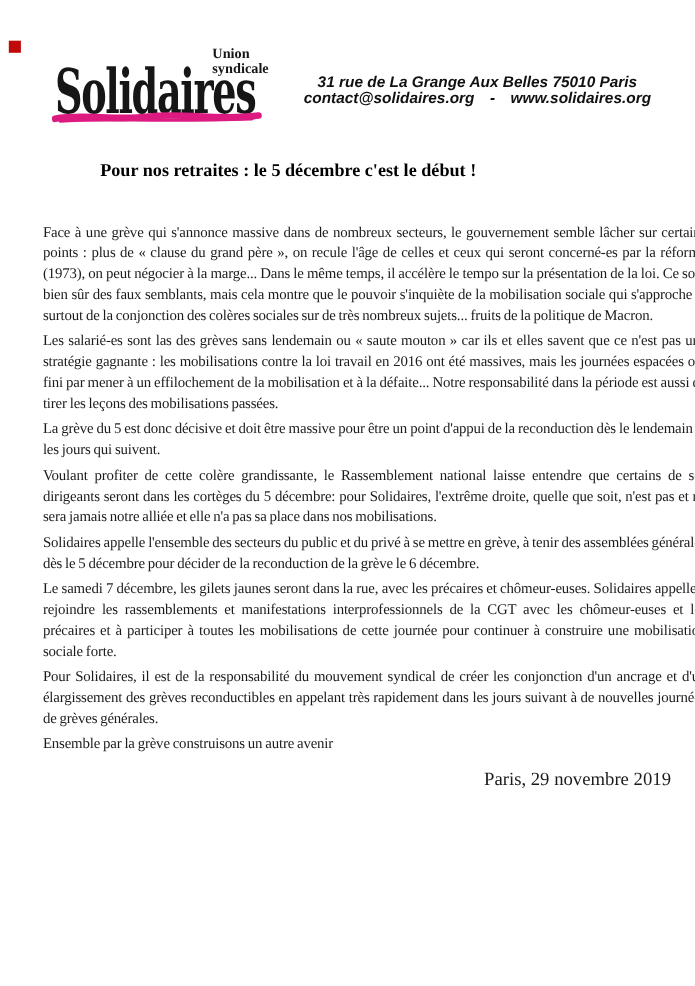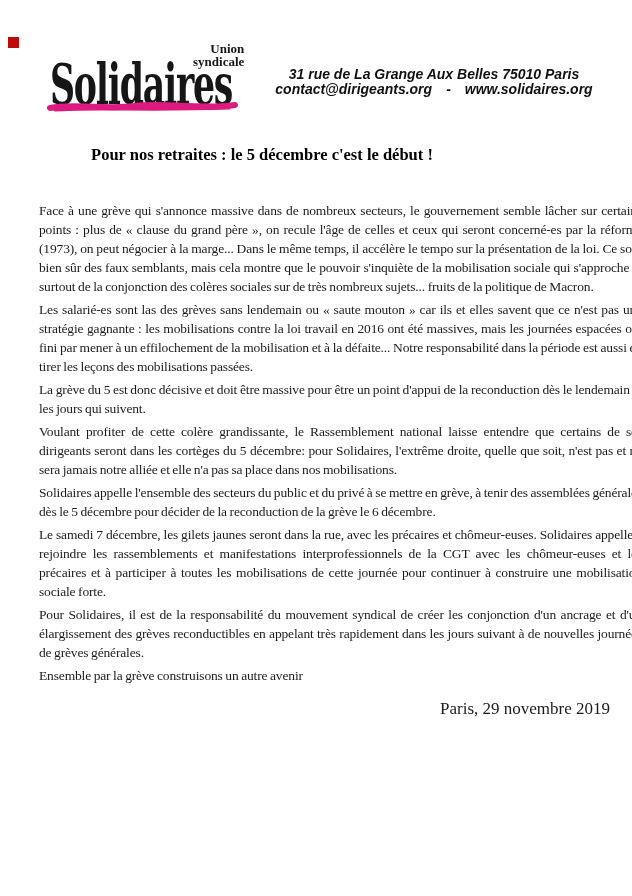--- a/index.html
+++ b/index.html
@@ -1,21 +1,21 @@
 <!DOCTYPE html>
 <html><head>
 <meta charset="utf-8">
 <style>
   html,body{margin:0;padding:0;}
   body{
     width:632px;height:896px;background:#ffffff;position:relative;overflow:hidden;
     font-family:"Liberation Serif",serif;color:#1b1b1b;
   }
   .red-marker{position:absolute;left:8px;top:37px;width:11px;height:11px;background:#c00a0a;}
-  .logo{position:absolute;left:0;top:0;width:260px;height:125px;text-align:right;}
+  .logo{position:absolute;left:0;top:0;width:260px;height:125px;}
   .logo-wordmark{
     position:absolute;left:50px;top:56px;
     font-family:"DejaVu Serif",serif;font-weight:bold;font-size:56px;line-height:56px;
     letter-spacing:-2px;color:#161616;transform:scaleX(0.62);transform-origin:left top;white-space:nowrap;
   }
   .logo-union{
     position:absolute;left:193px;top:42px;
     font-family:"Liberation Serif",serif;font-weight:bold;font-size:13px;line-height:13px;color:#161616;
   }
   .logo-underline{position:absolute;left:47px;top:99px;}
@@ -52,21 +52,21 @@
   <div class="logo-wordmark">Solidaires</div>
   <svg class="logo-underline" width="192" height="16" viewBox="0 0 192 16">
     <path d="M3 9 C 28 4, 58 11, 88 7 C 118 3, 152 11, 188 6" fill="none" stroke="#dd1a80" stroke-width="6" stroke-linecap="round"></path>
     <path d="M8 11 C 45 8, 95 12, 182 9" fill="none" stroke="#dd1a80" stroke-width="3" stroke-linecap="round"></path>
   </svg>
 </div>
 
 <div class="header-right">
   <div>31 rue de La Grange Aux Belles 75010 Paris</div>
   <div>
-    <span>contact@dirigeants.org</span><span class="header-sep">-</span><span>www.solidaires.org</span>
+    <span>contact@solidaires.org</span><span class="header-sep">-</span><span>www.solidaires.org</span>
   </div>
 </div>
 
 <h1 class="doc-title">Pour nos retraites : le 5 décembre c'est le début !</h1>
 
 <div class="content">
   <div class="body-text">
       <p>Face à une grève qui s'annonce massive dans de nombreux secteurs, le gouvernement semble lâcher sur certains points : plus de « clause du grand père », on recule l'âge de celles et ceux qui seront concerné-es par la réforme (1973), on peut négocier à la marge... Dans le même temps, il accélère le tempo sur la présentation de la loi. Ce sont bien sûr des faux semblants, mais cela montre que le pouvoir s'inquiète de la mobilisation sociale qui s'approche et surtout de la conjonction des colères sociales sur de très nombreux sujets... fruits de la politique de Macron.</p>
       <p>Les salarié-es sont las des grèves sans lendemain ou « saute mouton » car ils et elles savent que ce n'est pas une stratégie gagnante : les mobilisations contre la loi travail en 2016 ont été massives, mais les journées espacées ont fini par mener à un effilochement de la mobilisation et à la défaite... Notre responsabilité dans la période est aussi de tirer les leçons des mobilisations passées.</p>
       <p>La grève du 5 est donc décisive et doit être massive pour être un point d'appui de la reconduction dès le lendemain et les jours qui suivent.</p>

